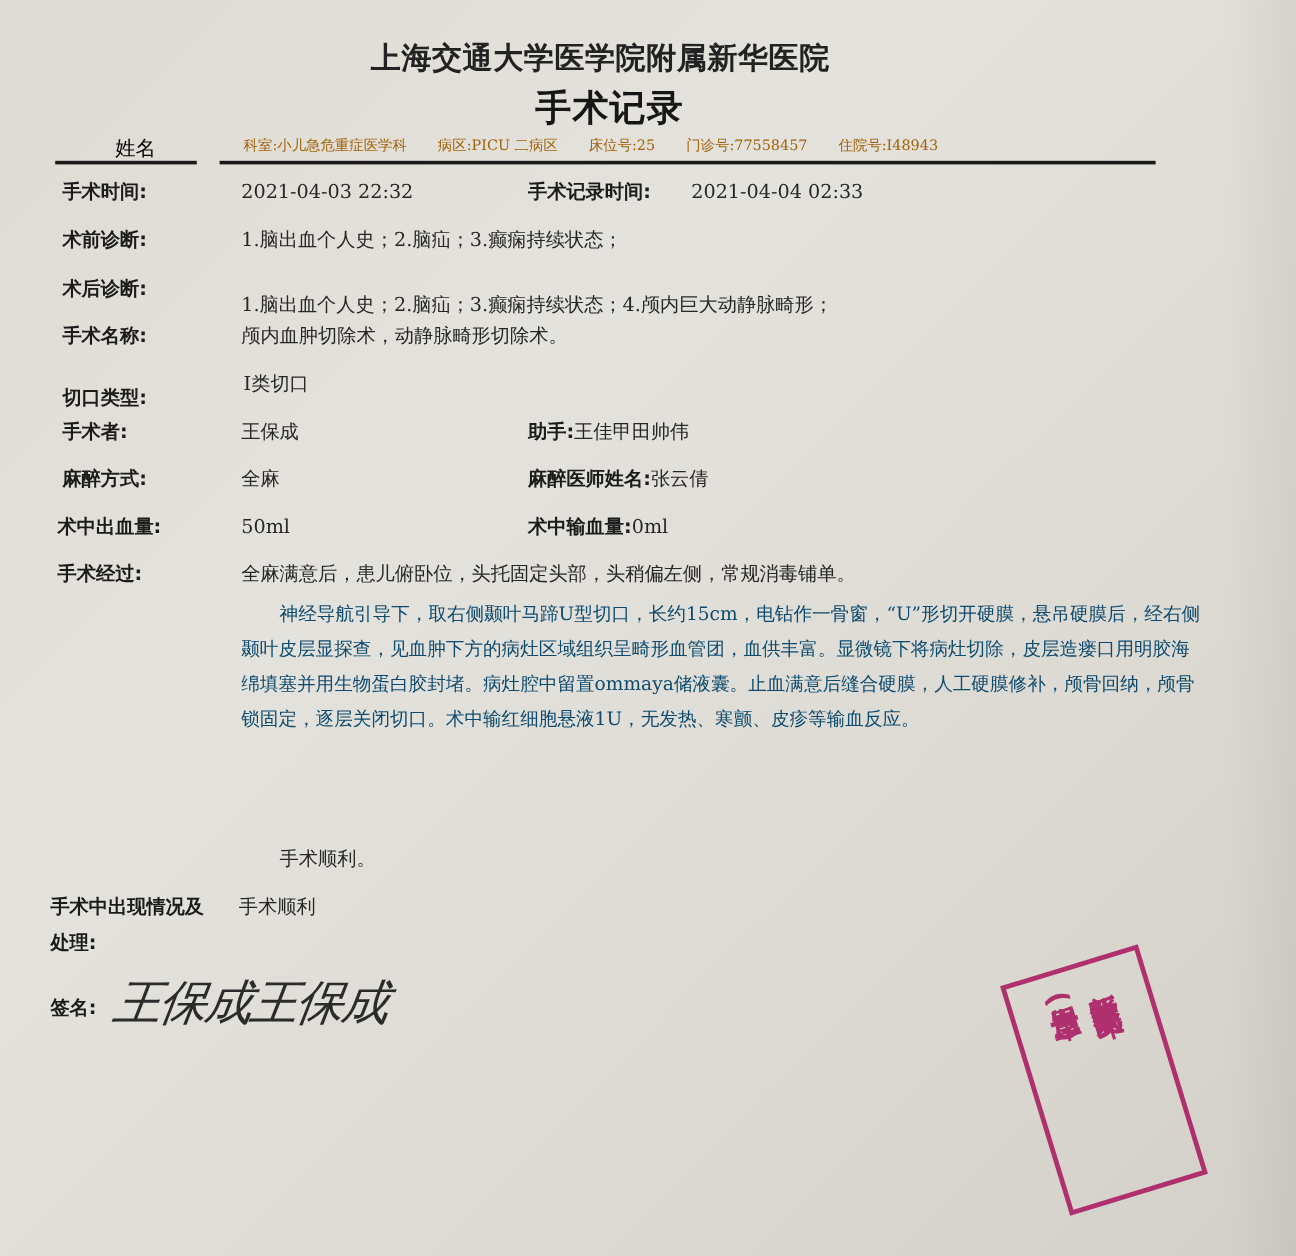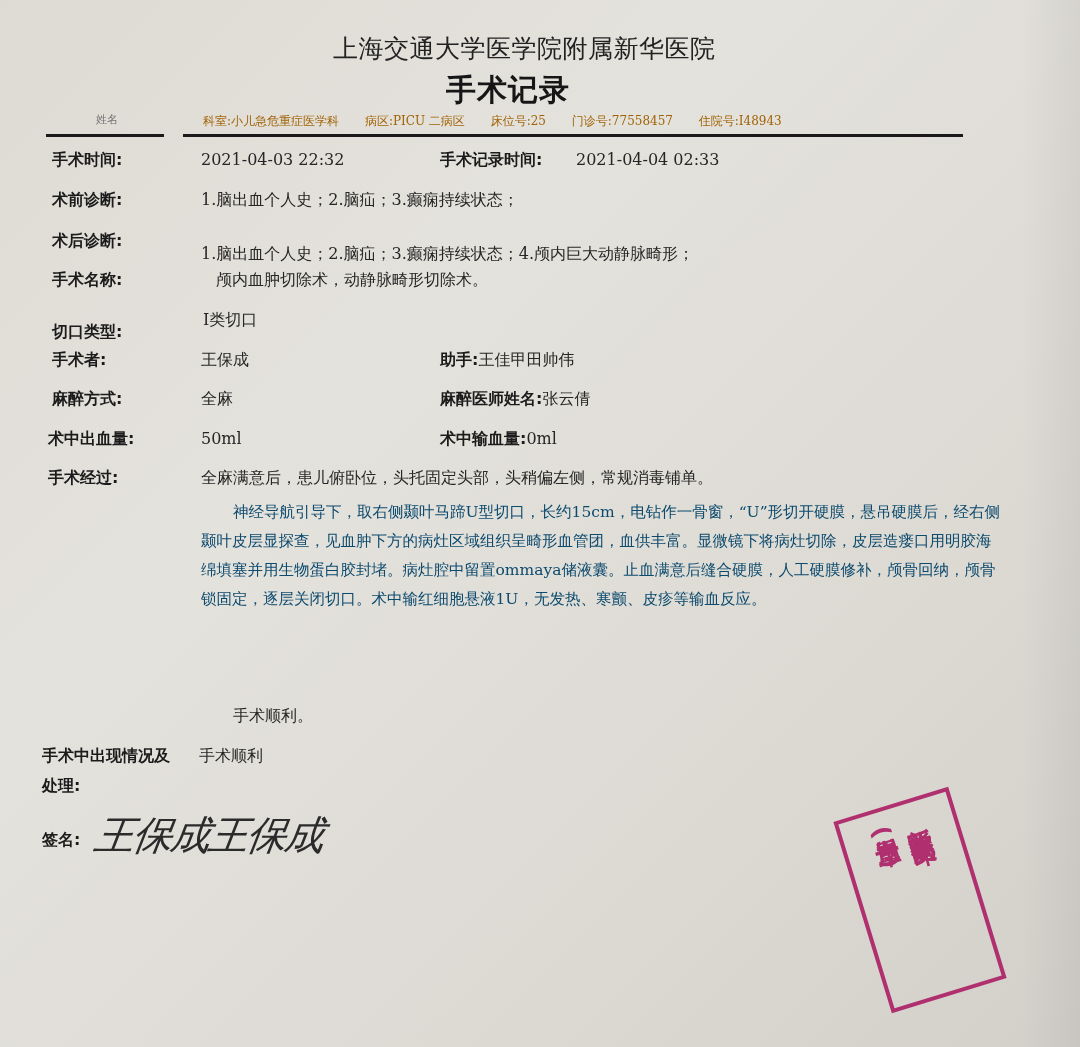--- a/index.html
+++ b/index.html
@@ -3,23 +3,23 @@
 <meta charset="utf-8">
 <style>
   html, body { margin:0; padding:0; }
   body {
     width:1080px; height:1047px; overflow:hidden; position:relative;
     background: linear-gradient(135deg, #dedbd4 0%, #e4e2dc 35%, #dcdad3 70%, #d2d0c9 100%);
     font-family: "DejaVu Serif", "Liberation Serif", serif;
     color:#1e1e1e;
   }
   .abs { position:absolute; white-space:nowrap; }
-  .hospital { left:333px; top:32px; font-family:"DejaVu Sans","Liberation Sans",sans-serif; font-size:25px; color:#222; letter-spacing:0.5px; }
+  .hospital { left:309px; top:32px; font-family:"DejaVu Sans","Liberation Sans",sans-serif; font-size:25px; color:#222; letter-spacing:0.5px;font-weight:bold; }
   .doc-title { left:446px; top:70px; font-family:"DejaVu Sans","Liberation Sans",sans-serif; font-size:30px; font-weight:bold; color:#161616; letter-spacing:1px; }
-  .name-label { left:96px; top:112px; font-size:11px; color:#737373; }
+  .name-label { left:96px; top:112px; font-size:17px; color:#000000; }
   .name-line { left:46px; top:134px; width:118px; height:3px; background:#1a1a1a; }
   .info-line { left:183px; top:134px; width:780px; height:3px; background:#1a1a1a; }
   .info { left:203px; top:113px; font-size:12px; color:#a16207; }
   .info span { margin-right:22px; }
   .label { font-family:"DejaVu Sans","Liberation Sans",sans-serif; font-weight:bold; font-size:16px; color:#1b1b1b; }
   .val { font-size:16px; color:#262626; }
   .para { left:201px; width:800px; font-size:15.5px; line-height:29px; color:#0c4a6e; white-space:normal; text-indent:32px; top:498px; }
   .signature { left:95px; top:808px; font-family:"DejaVu Serif",serif; font-style:italic; font-size:40px; color:#2b2b2b; transform:skewX(-8deg); letter-spacing:-2px; }
   .stamp {
     left:860px; top:800px; width:120px; height:200px;
@@ -52,21 +52,21 @@
 <div class="abs label" style="left:440px; top:150px;">手术记录时间:</div>
 <div class="abs val" style="left:576px; top:150px;">2021-04-04 02:33</div>
 
 <div class="abs label" style="left:52px; top:190px;">术前诊断:</div>
 <div class="abs val" style="left:201px; top:190px;">1.脑出血个人史；2.脑疝；3.癫痫持续状态；</div>
 
 <div class="abs label" style="left:52px; top:231px;">术后诊断:</div>
 <div class="abs val" style="left:201px; top:231px;margin-top:13px;">1.脑出血个人史；2.脑疝；3.癫痫持续状态；4.颅内巨大动静脉畸形；</div>
 
 <div class="abs label" style="left:52px; top:270px;">手术名称:</div>
-<div class="abs val" style="left:201px; top:270px;margin-left:15px;">颅内血肿切除术，动静脉畸形切除术。</div>
+<div class="abs val" style="left:201px; top:270px;">颅内血肿切除术，动静脉畸形切除术。</div>
 
 <div class="abs label" style="left:52px; top:322px;">切口类型:</div>
 <div class="abs val" style="left:203px; top:310px;">Ⅰ类切口</div>
 
 <div class="abs label" style="left:52px; top:350px;">手术者:</div>
 <div class="abs val" style="left:201px; top:350px;">王保成</div>
 <div class="abs" style="left:440px; top:350px;">
   <span class="label">助手:</span><span class="val">王佳甲田帅伟</span>
 </div>
 

